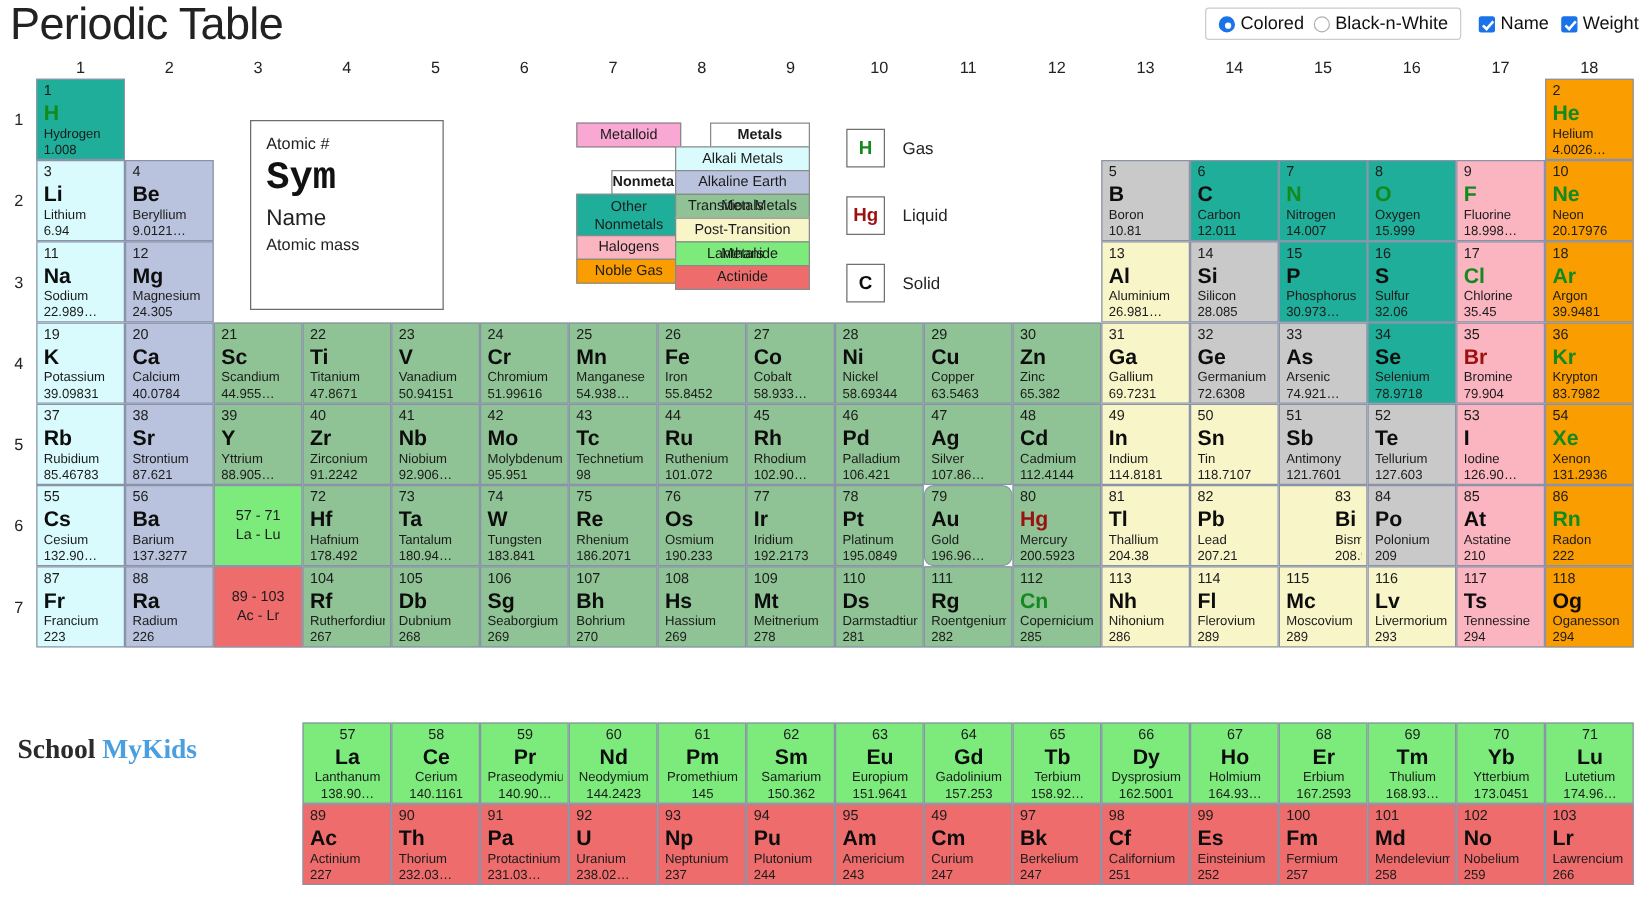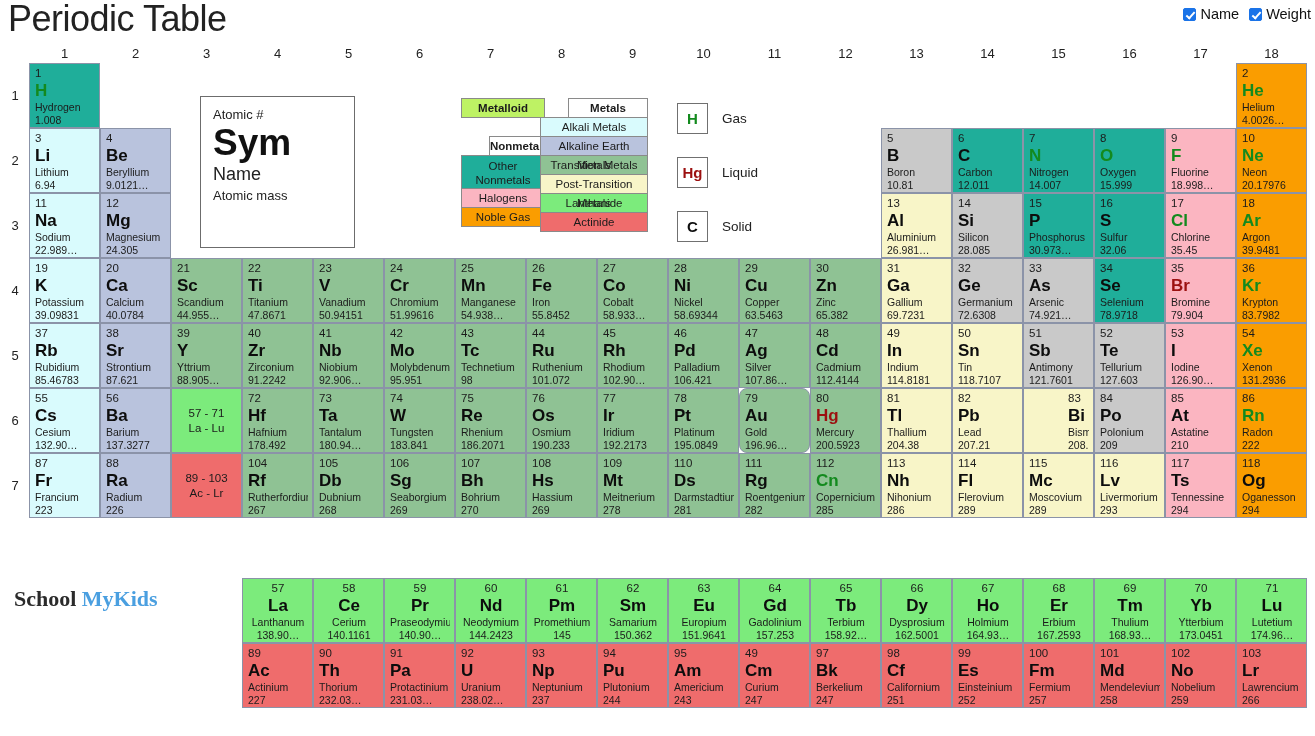--- a/index.html
+++ b/index.html
@@ -89,21 +89,21 @@
   .c-noble    { background: #fa9d00; }
   .c-lanth    { background: #7ceb7c; text-align: center; }
   .c-actin    { background: #ef6c6c; }
 
   
   .keybox {
     position: absolute; left: 200px; top: 96px; width: 155px; height: 152px;
     border: 1px solid #6c6c6c; background: #fff; padding: 10px 12px;
   }
   .keybox .k1 { font-size: 13px; color: #222; }
-  .keybox .k2 { font-size: 37px; font-weight: bold; color: #111; line-height: 38px; margin-top: 2px; }
+  .keybox .k2 { font-size: 31px; font-weight: bold; color: #111; line-height: 38px; margin-top: 2px; font-family: Liberation Mono, monospace; }
   .keybox .k3 { font-size: 18px; color: #222; line-height: 24px; }
   .keybox .k4 { font-size: 13px; color: #222; margin-top: 2px; }
 
   .legcol { position: absolute; font-size: 11.5px; }
   .legitem {
     border: 1px solid #8a8a8a; text-align: center; color: #1b1b1b;
     line-height: 19px; height: 20px; margin-top: -1px;
   }
   .legitem.hdr { background: #fff; font-weight: bold; margin-left: 28px; }
   .legitem.two { height: 34px; line-height: 14px; padding-top: 3px; }
@@ -126,41 +126,51 @@
   .brand .b { color: #4a9fe0; }
 </style>
 </head>
 <body>
 
 <div id="root">
 
   <div class="title">Periodic Table</div>
 
   <div class="topctrl">
+    <div class="radiogroup" id="radiogroup">
+        <span class="radio">
+          <span class="rdot on"></span>
+          <span>Colored</span>
+        </span>
+        <span class="radio">
+          <span class="rdot"></span>
+          <span>Black-n-White</span>
+        </span>
+      </div>
     <div class="checkgroup" id="checkgroup">
         <span class="check">
           <span class="cbox on"></span>
           <span>Name</span>
         </span>
         <span class="check">
           <span class="cbox on"></span>
           <span>Weight</span>
         </span>
       </div>
   </div>
 
   <div class="keybox">
     <div class="k1">Atomic #</div>
     <div class="k2">Sym</div>
     <div class="k3">Name</div>
     <div class="k4">Atomic mass</div>
   </div>
 
   <div class="legcol" style="left:461px; top:99px; width:84px;" id="leg-nonmetal-top">
-      <div class="legitem" style="background: #bef264; font-weight: bold;">Metalloid</div>
+      <div class="legitem" style="background: #f9a8d4;">Metalloid</div>
     </div>
   <div class="legcol" style="left:461px; top:137px; width:84px;" id="leg-nonmetal">
       <div class="legitem hdr" style="background: rgb(255, 255, 255);">Nonmetals</div>
       <div class="legitem two" style="background: rgb(31, 174, 154);">Other Nonmetals</div>
       <div class="legitem" style="background: rgb(251, 181, 193);">Halogens</div>
       <div class="legitem" style="background: rgb(250, 157, 0);">Noble Gas</div>
     </div>
   <div class="legcol" style="left:540px; top:99px; width:108px;" id="leg-metal">
       <div class="legitem hdr" style="background: rgb(255, 255, 255);">Metals</div>
       <div class="legitem" style="background: rgb(217, 251, 253);">Alkali Metals</div>

